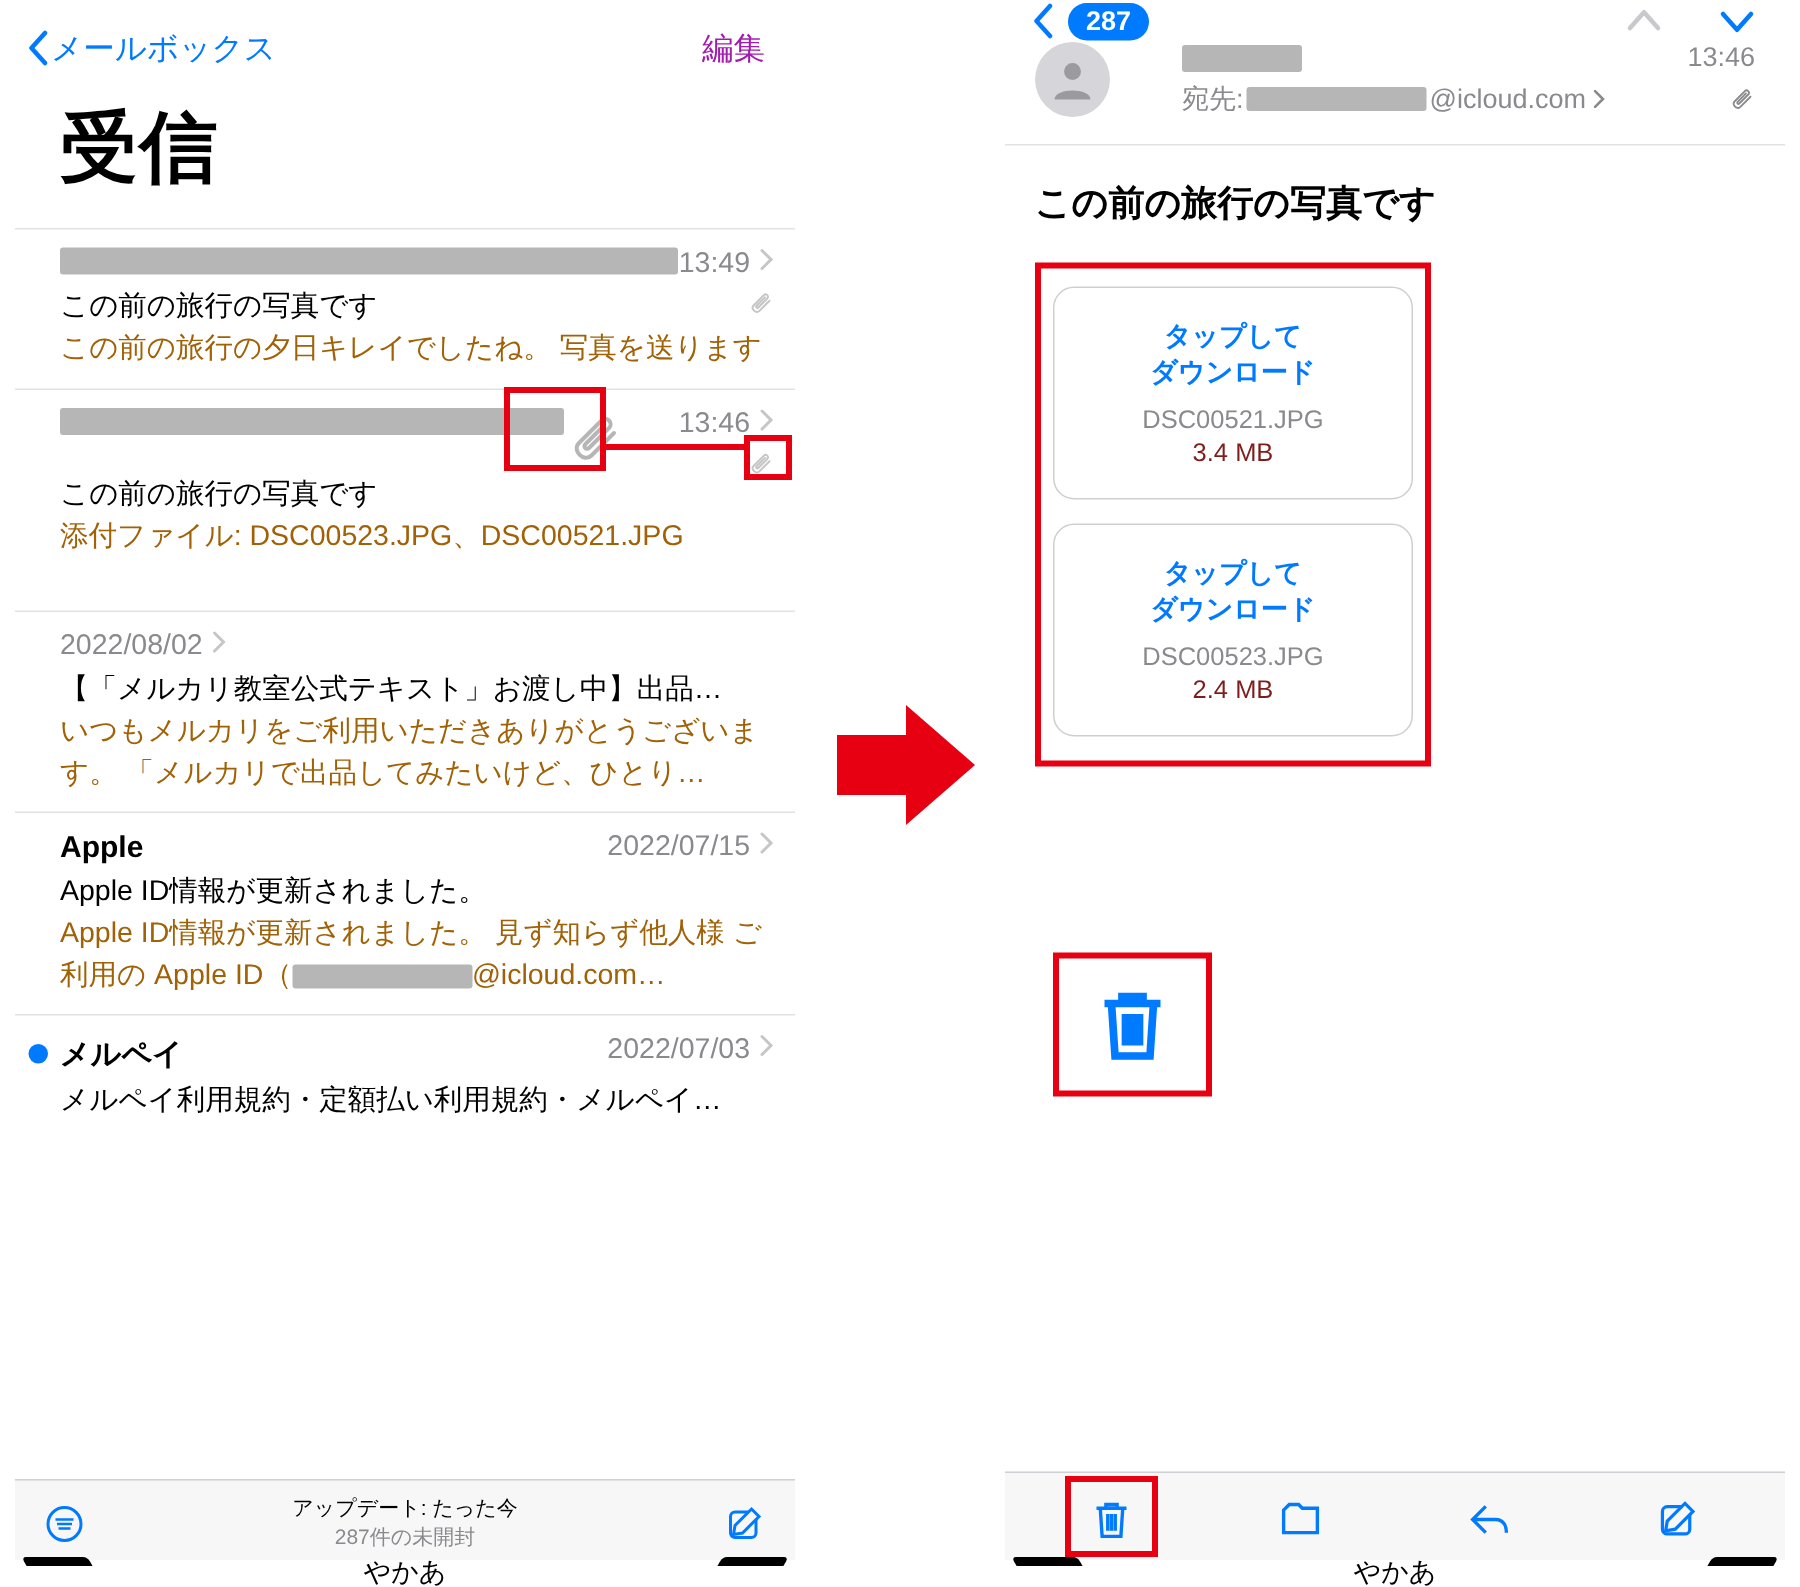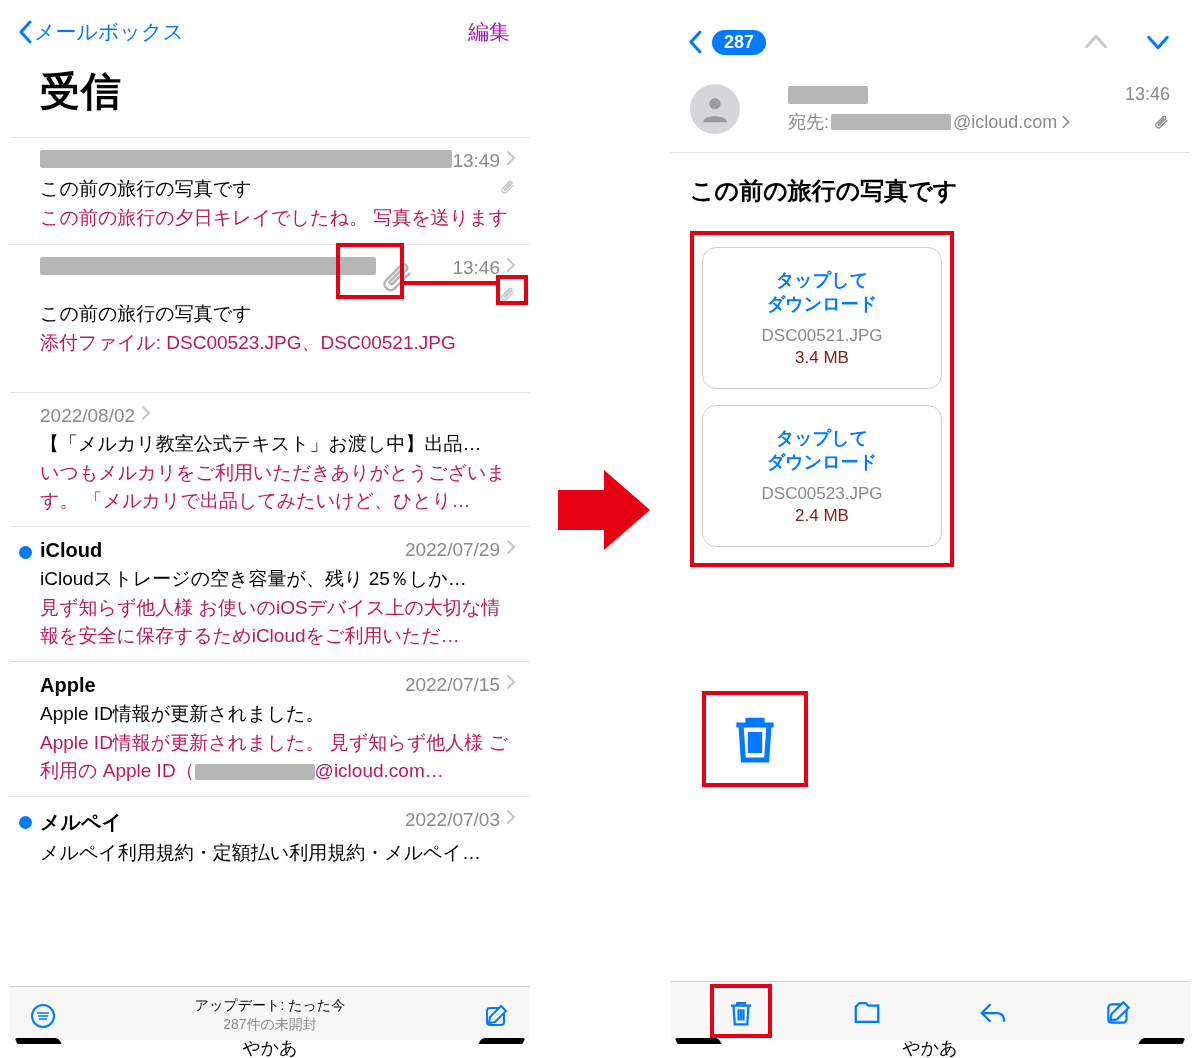--- a/index.html
+++ b/index.html
@@ -7,45 +7,45 @@
   .phone { position: absolute; top: 0; width: 520px; height: 1058px; background: #fff; overflow: hidden; border-radius: 0; }
   .phone.left { left: 10px; }
   .phone.right { left: 670px; }
 
   
   .nav-bar { display: flex; align-items: center; justify-content: space-between; padding: 18px 10px 18px 8px; font-size: 21px; gap: 44px; }
   .nav-back { color: #007aff; display: flex; align-items: center; gap: 2px; cursor: pointer; }
   .nav-edit { color: #a21caf; cursor: pointer; padding-right: 10px; font-size: 21px;}
   .chev { width: 14px; height: 24px; }
 
-  .page-title { font-size: 40px; font-weight: 700; padding: 0 18px 18px 30px; letter-spacing: 1px;}
+  .page-title { font-size: 52px; font-weight: 700; padding: 0 18px 18px 30px; letter-spacing: 1px;}
 
   .msg-list { }
   .msg { border-top: 1px solid #e2e2e2; padding: 12px 14px 12px 30px; position: relative; }
   .msg .row1 { display: flex; align-items: flex-start; }
   .msg .sender { flex: 1; font-size: 20px; font-weight: 600; color: #000; }
   .msg .sender.redacted { display: inline-block; width: 68px; height: 18px; background: #b6b6b6; border-radius: 2px; }
   .msg .date { color: #8a8a8e; font-size: 19px; margin-right: 2px; }
   .msg .chev-right { color: #c6c6c8; width: 10px; height: 16px; margin-left: 4px; }
   .msg .subject { font-size: 19px; color: #000; margin-top: 4px; }
-  .msg .preview { font-size: 19px; color: #be185d; margin-top: 2px; line-height: 1.45; }
+  .msg .preview { font-size: 19px; color: #a16207; margin-top: 2px; line-height: 1.45; }
   .unread-dot { width: 13px; height: 13px; background: #007aff; border-radius: 50%; position: absolute; left: 9px; top: 19px; }
 
   .paperclip-big { width: 48px; height: 48px; color: #b6b6b6; }
   .redbox { border: 4px solid #e60012; position: absolute; }
   .redline { background: #e60012; position: absolute; }
 
   .bottom-bar-left { position: absolute; bottom: 18px; left: 0; right: 0; border-top: 0.5px solid #d0d0d4; background: #f7f7f8; padding: 10px 18px 6px 18px; display: flex; align-items: center; justify-content: space-between; }
   .status-center { text-align: center; flex: 1; }
   .status-line1 { font-size: 14px; color: #000; }
   .status-line2 { font-size: 14px; color: #8a8a8e; margin-top: 1px; }
   .icon-btn { color: #007aff; width: 30px; height: 30px; display: flex; align-items: center; justify-content: center; cursor: pointer; }
 
   
-  .nav-bar-r { display: flex; align-items: center; padding: 28px 18px; gap: 10px; }
+  .nav-bar-r { display: flex; align-items: center; padding: 0 18px; gap: 10px; }
   .back-chev { color: #007aff; width: 14px; height: 24px; cursor: pointer; }
   .badge { background: #007aff; color: #fff; font-size: 18px; border-radius: 14px; padding: 2px 12px; font-weight: 600; }
   .nav-spacer { flex: 1; }
   .arrow-btn { color: #d0d0d4; width: 28px; height: 28px; margin-left: 24px; }
   .arrow-btn.active { color: #007aff; }
 
   .mail-head { display: flex; padding: 0 20px 16px 20px; border-bottom: 1px solid #e2e2e2; align-items: flex-start; }
   .avatar { width: 50px; height: 50px; border-radius: 50%; background: #d6d6da; display: flex; align-items: center; justify-content: center; margin-right: 12px; flex-shrink: 0; }
   .avatar svg { width: 32px; height: 32px; fill: #9a9a9f; }
   .head-mid { flex: 1; margin-left: 36px; }
@@ -141,32 +141,20 @@
       <div class="row1">
         <span class="date">2022/08/02</span>
         <svg class="chev-right" viewBox="0 0 10 16">
             <path d="M2 2 L8 8 L2 14" stroke="#c6c6c8" stroke-width="2" fill="none" stroke-linecap="round"></path>
           </svg>
       </div>
       <div class="subject">【「メルカリ教室公式テキスト」お渡し中】出品…</div>
       <div class="preview">いつもメルカリをご利用いただきありがとうございます。 「メルカリで出品してみたいけど、ひとり…</div>
     </div>
 
-    <div class="msg">
-      <span class="unread-dot"></span>
-      <div class="row1">
-        <span class="sender">iCloud</span>
-        <span class="date">2022/07/29</span>
-        <svg class="chev-right" viewBox="0 0 10 16">
-            <path d="M2 2 L8 8 L2 14" stroke="#c6c6c8" stroke-width="2" fill="none" stroke-linecap="round"></path>
-          </svg>
-      </div>
-      <div class="subject">iCloudストレージの空き容量が、残り 25％しか…</div>
-      <div class="preview">見ず知らず他人様 お使いのiOSデバイス上の大切な情報を安全に保存するためiCloudをご利用いただ…</div>
-    </div>
 
     <div class="msg">
       <div class="row1">
         <span class="sender">Apple</span>
         <span class="date">2022/07/15</span>
         <svg class="chev-right" viewBox="0 0 10 16">
             <path d="M2 2 L8 8 L2 14" stroke="#c6c6c8" stroke-width="2" fill="none" stroke-linecap="round"></path>
           </svg>
       </div>
       <div class="subject">Apple ID情報が更新されました。</div>

